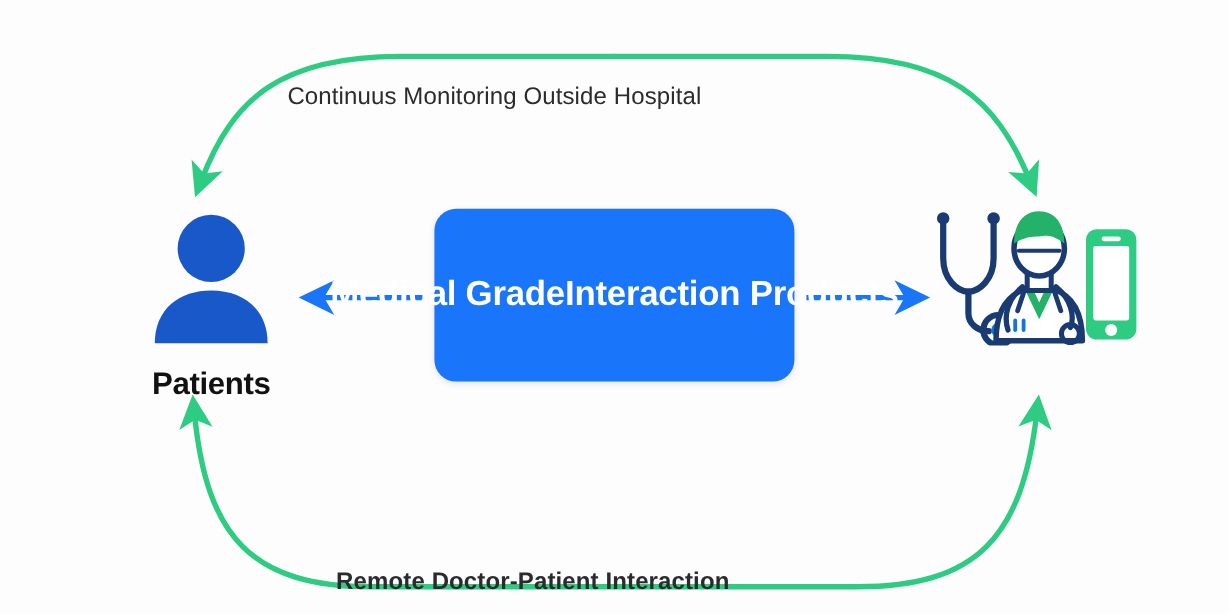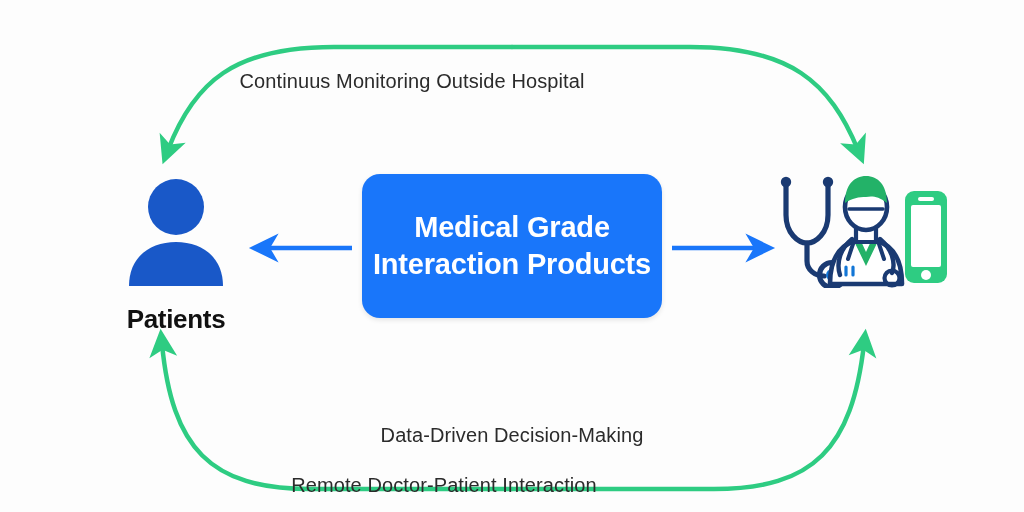--- a/index.html
+++ b/index.html
@@ -27,21 +27,21 @@
   
   #product-box {
     position: absolute;
     left: 362px;
     top: 174px;
     width: 300px;
     height: 144px;
     background: #1976fa;
     border-radius: 18px;
     display: flex;
-    flex-direction: column;
+    flex-direction: row;
     align-items: center;
     justify-content: center;
     box-shadow: 0 2px 5px rgba(0,0,0,0.10);
   }
   #product-box .pb-line {
     color: #ffffff;
     font-size: 29px;
     font-weight: bold;
     line-height: 1.28;
     letter-spacing: -0.2px;
@@ -78,21 +78,21 @@
   .edge-label {
     position: absolute;
     font-size: 20px;
     color: #2b2b2b;
     white-space: nowrap;
     text-align: center;
     letter-spacing: 0.1px;
   }
   #label-top    { left: 0; width: 824px; top: 70px; }
   #label-mid    { left: 0; width: 1024px; top: 424px; }
-  #label-bottom { left: 0; width: 888px; top: 474px; }
+  #label-bottom { left: 0; width: 888px; top: 474px; font-weight: bold; }
 </style>
 </head>
 <body>
 
 <div id="stage">
 
   <svg id="flow-svg" viewBox="0 0 1024 512">
     <defs>
       <marker id="gr-head-a" markerWidth="7" markerHeight="7" refX="3.2" refY="3.5" orient="auto" markerUnits="strokeWidth">
         <path d="M0.3,0.4 L6.6,3.5 L0.3,6.6 L1.9,3.5 Z" fill="#2ecc82"></path>
@@ -186,17 +186,16 @@
           <rect x="144" y="34" width="16" height="4" rx="2" ry="2" fill="#ffffff"></rect>
           <circle cx="152" cy="112" r="5" fill="#ffffff"></circle>
         </g>
 
       </svg>
     </div>
   </div>
 
   <div class="edge-label" id="label-top">Continuus Monitoring Outside Hospital</div>
 
-  <div class="edge-label" id="label-mid">Data-Driven Decision-Making</div>
 
   <div class="edge-label" id="label-bottom">Remote Doctor-Patient Interaction</div>
 
 </div>
 
 </body></html>

